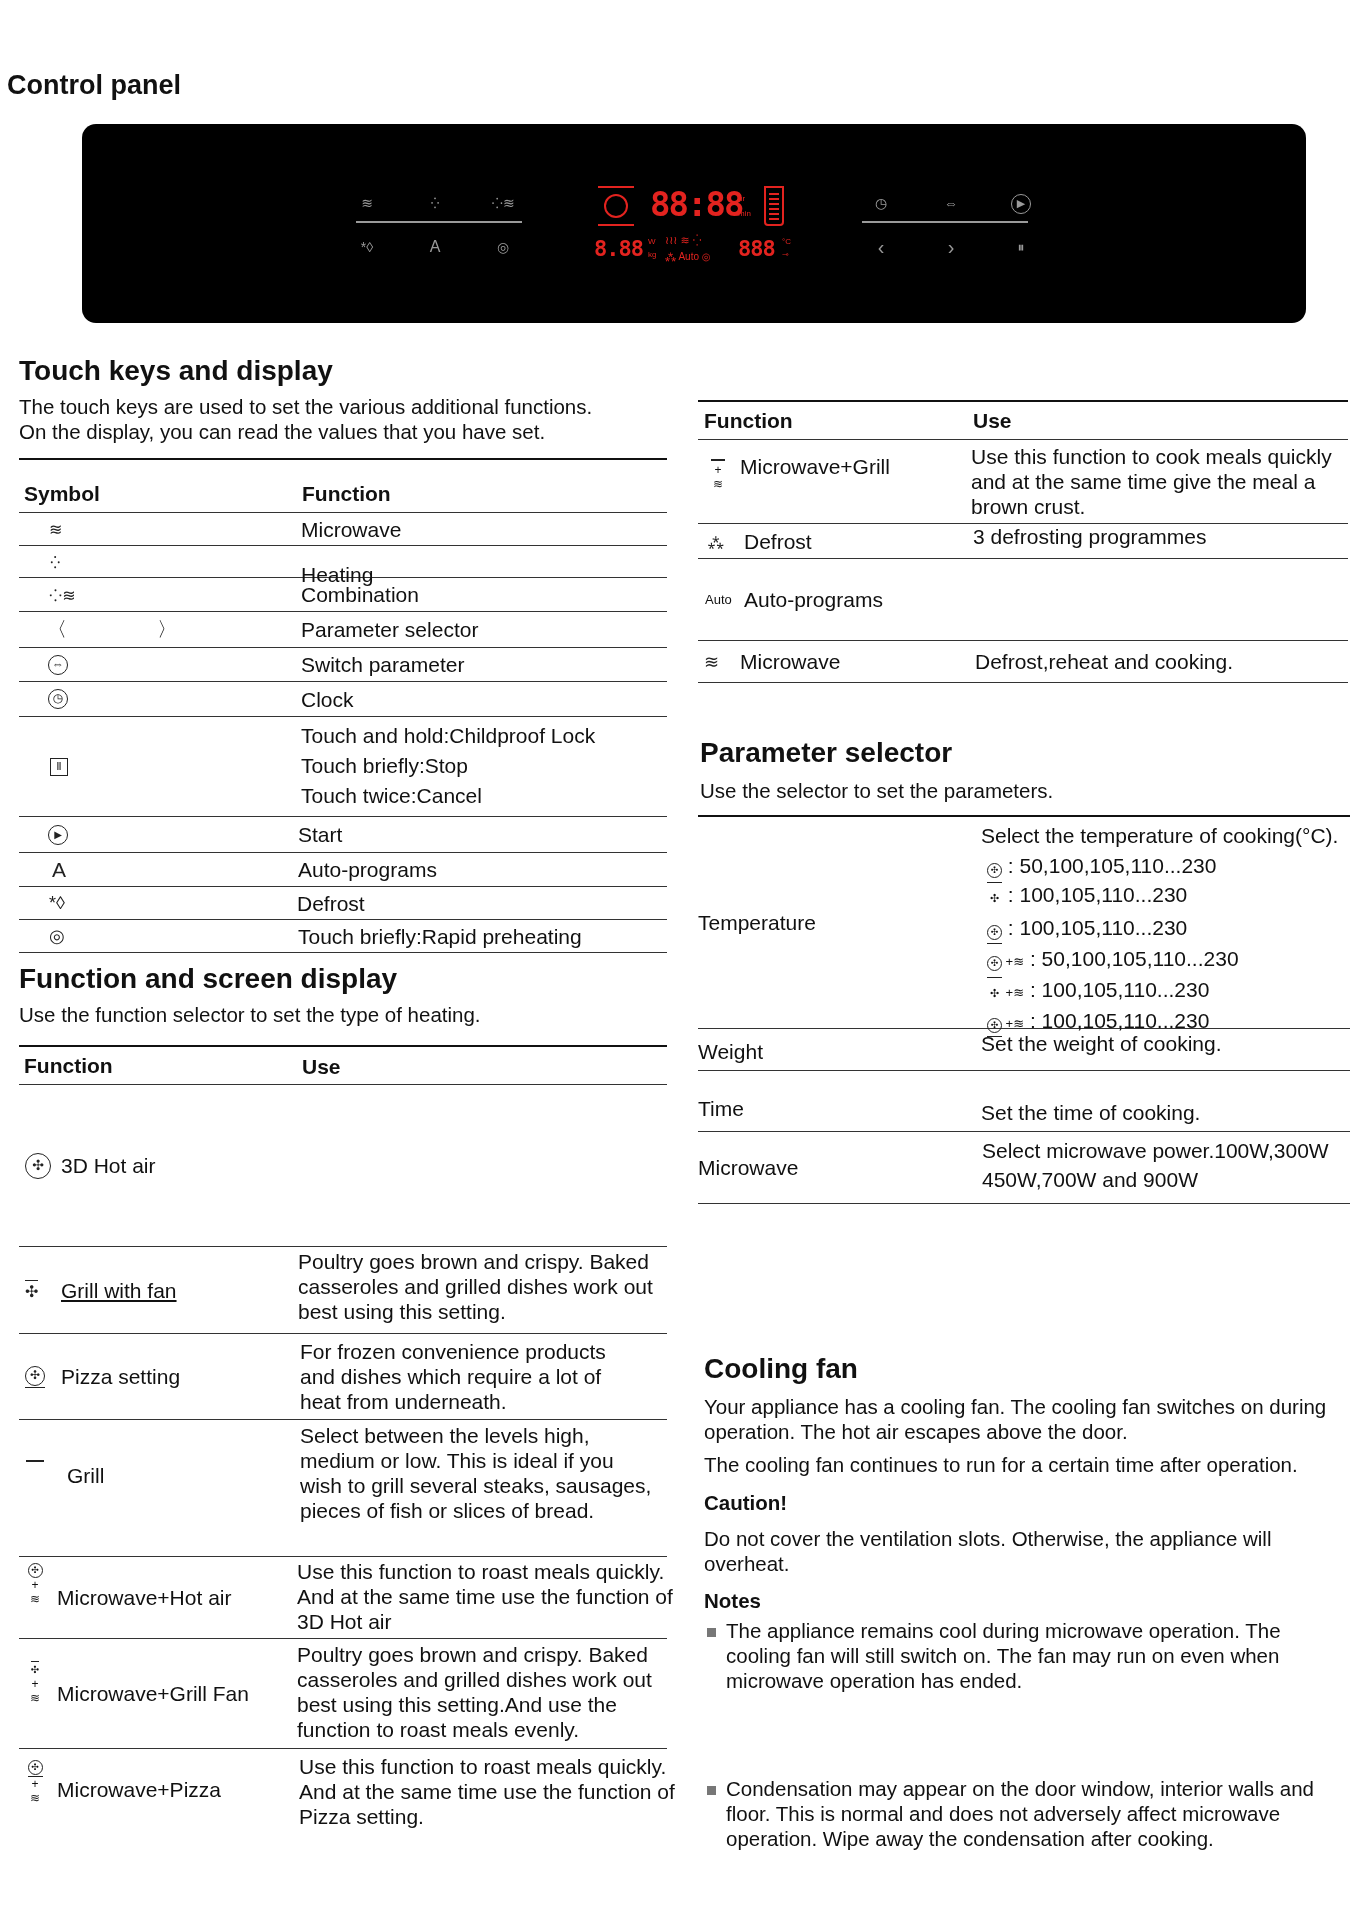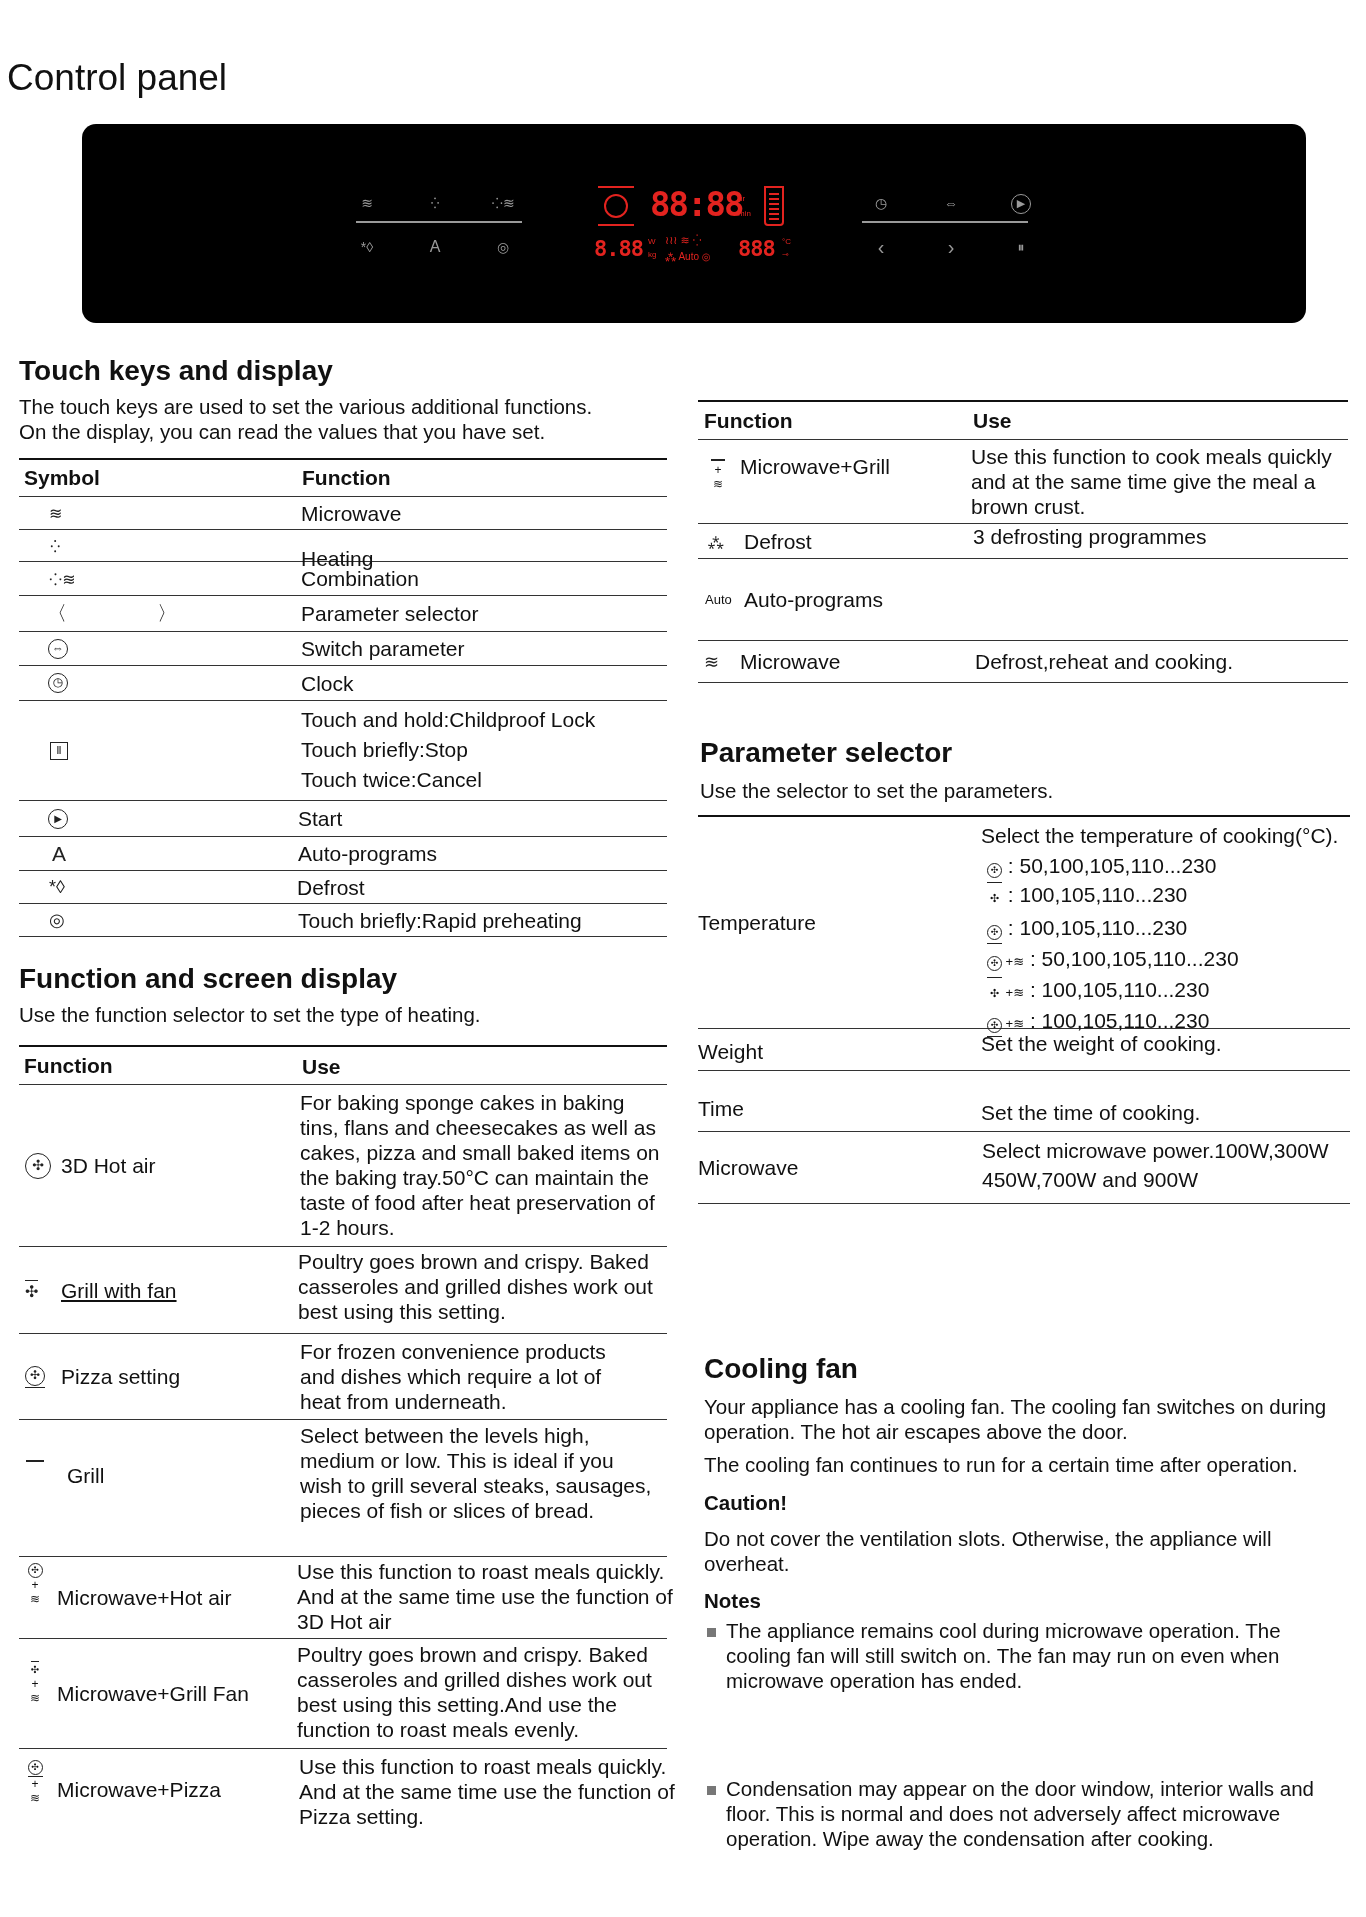--- a/index.html
+++ b/index.html
@@ -1,20 +1,20 @@
 <!DOCTYPE html>
 <html><head>
 <meta charset="utf-8">
 <style>
   * { box-sizing: border-box; margin: 0; padding: 0; }
   html, body { width: 1366px; height: 1917px; background: #ffffff; }
   body { position: relative; font-family: "Liberation Sans", sans-serif; color: #111; overflow: hidden; }
 
   .abs { position: absolute; }
-  h1.page-title { position: absolute; left: 7px; top: 62px; font-size: 37px; font-weight: normal; line-height: 32px; }
+  h1.page-title { position: absolute; left: 7px; top: 69px; font-size: 27px; font-weight: bold; line-height: 32px; }
   h2.sec { font-size: 28px; font-weight: bold; line-height: 34px; }
   .para { font-size: 20.5px; line-height: 25px; }
 
   
   .panel { position: absolute; left: 82px; top: 124px; width: 1224px; height: 199px; background: #000; border-radius: 14px; }
   .panel .key { position: absolute; color: #9a9a9a; font-size: 14px; text-align: center; width: 26px; height: 22px; line-height: 22px; }
   .panel .sep { position: absolute; height: 2px; background: #9a9a9a; }
   .lcd { position: absolute; color: #e3231f; font-family: "DejaVu Sans Mono", monospace; font-weight: bold; }
   .lcd-small { font-size: 8px; font-family: "Liberation Sans", sans-serif; font-weight: normal; line-height: 9px; }
 
@@ -81,21 +81,21 @@
   <span class="key" style="left:856px;top:112px;font-size:20px;">›</span>
   <span class="key" style="left:926px;top:112px;">⏸</span>
 </div>
 
 <h2 class="sec abs" style="left:19px;top:354px;">Touch keys and display</h2>
 <div class="para abs" style="left:19px;top:394px;">The touch keys are used to set the various additional functions.</div>
 <div class="para abs" style="left:19px;top:419px;">On the display, you can read the values that you have set.</div>
 
 <div class="tbl" style="left:19px;top:458px;width:648px;">
   <div class="top-rule"></div>
-  <div class="row" style="height:37px;">
+  <div class="row" style="height:37px;margin-top:16px;">
     <span class="hdr" style="position:absolute;left:5px;">Symbol</span>
     <span class="hdr" style="position:absolute;left:283px;">Function</span>
   </div>
   <div class="row" style="height:33px;">
     <span class="sym" style="position:absolute;left:30px;">≋</span>
     <span class="cell" style="position:absolute;left:282px;">Microwave</span>
   </div>
   <div class="row" style="height:32px;">
     <span class="sym" style="position:absolute;left:31px;">⁛</span>
     <span class="cell" style="position:absolute;left:282px;margin-top:26px;">Heating</span>
@@ -157,21 +157,20 @@
   <div class="row" style="height:38px;">
     <span class="hdr" style="position:absolute;left:5px;">Function</span>
     <span class="hdr" style="position:absolute;left:283px;top:8px;">Use</span>
   </div>
 
   <div class="row" style="height:162px;">
     <span class="sym" style="position:absolute;left:6px;">
         <span class="circle-icon" style="width:26px;height:26px;line-height:22px;font-size:14px;">✣</span>
       </span>
     <span class="cell" style="position:absolute;left:42px;">3D Hot air</span>
-    <div class="cell" style="position:absolute;left:281px;top:5px;width:360px;">For baking sponge cakes in baking tins, flans and cheesecakes as well as cakes, pizza and small baked items on the baking tray.50°C can maintain the taste of food after heat preservation of 1-2 hours.</div>
   </div>
 
   <div class="row" style="height:87px;">
     <span class="sym" style="position:absolute;left:6px;">
         <span class="oline">✣</span>
       </span>
     <span class="cell" style="position:absolute;left:42px;text-decoration:underline;">Grill with fan</span>
     <div class="cell" style="position:absolute;left:279px;top:2px;width:365px;">Poultry goes brown and crispy. Baked casseroles and grilled dishes work out best using this setting.</div>
   </div>
 

